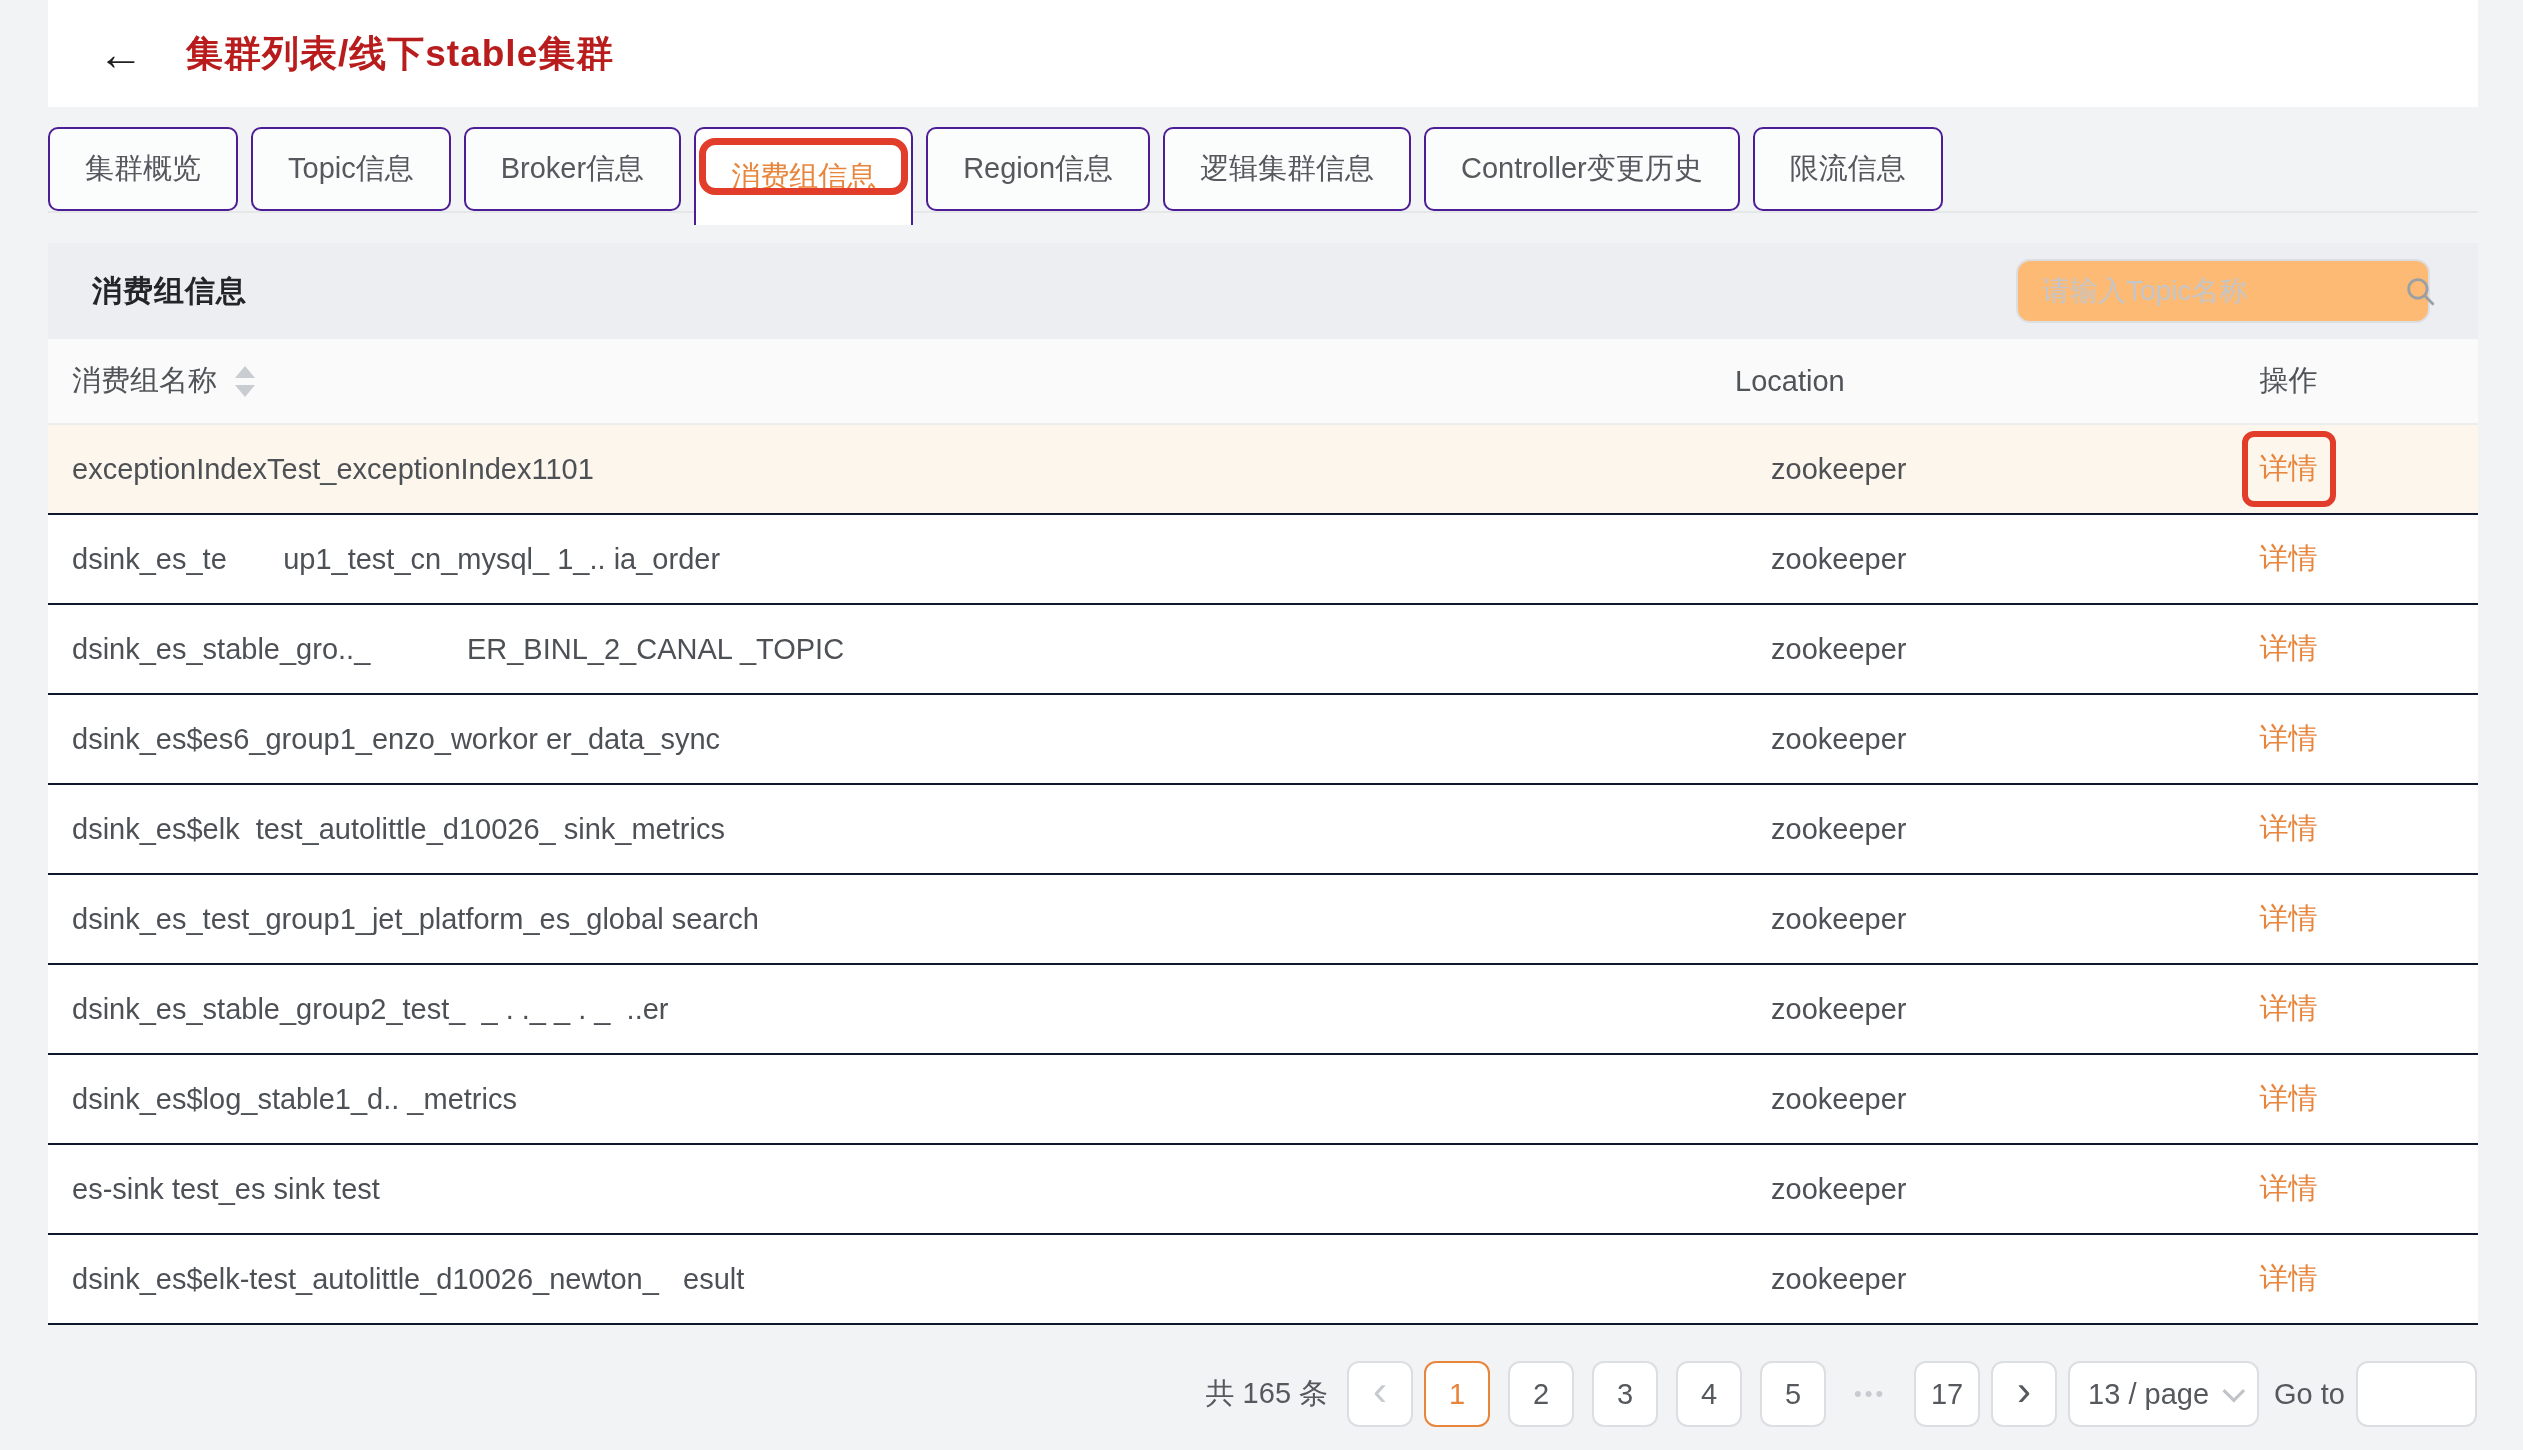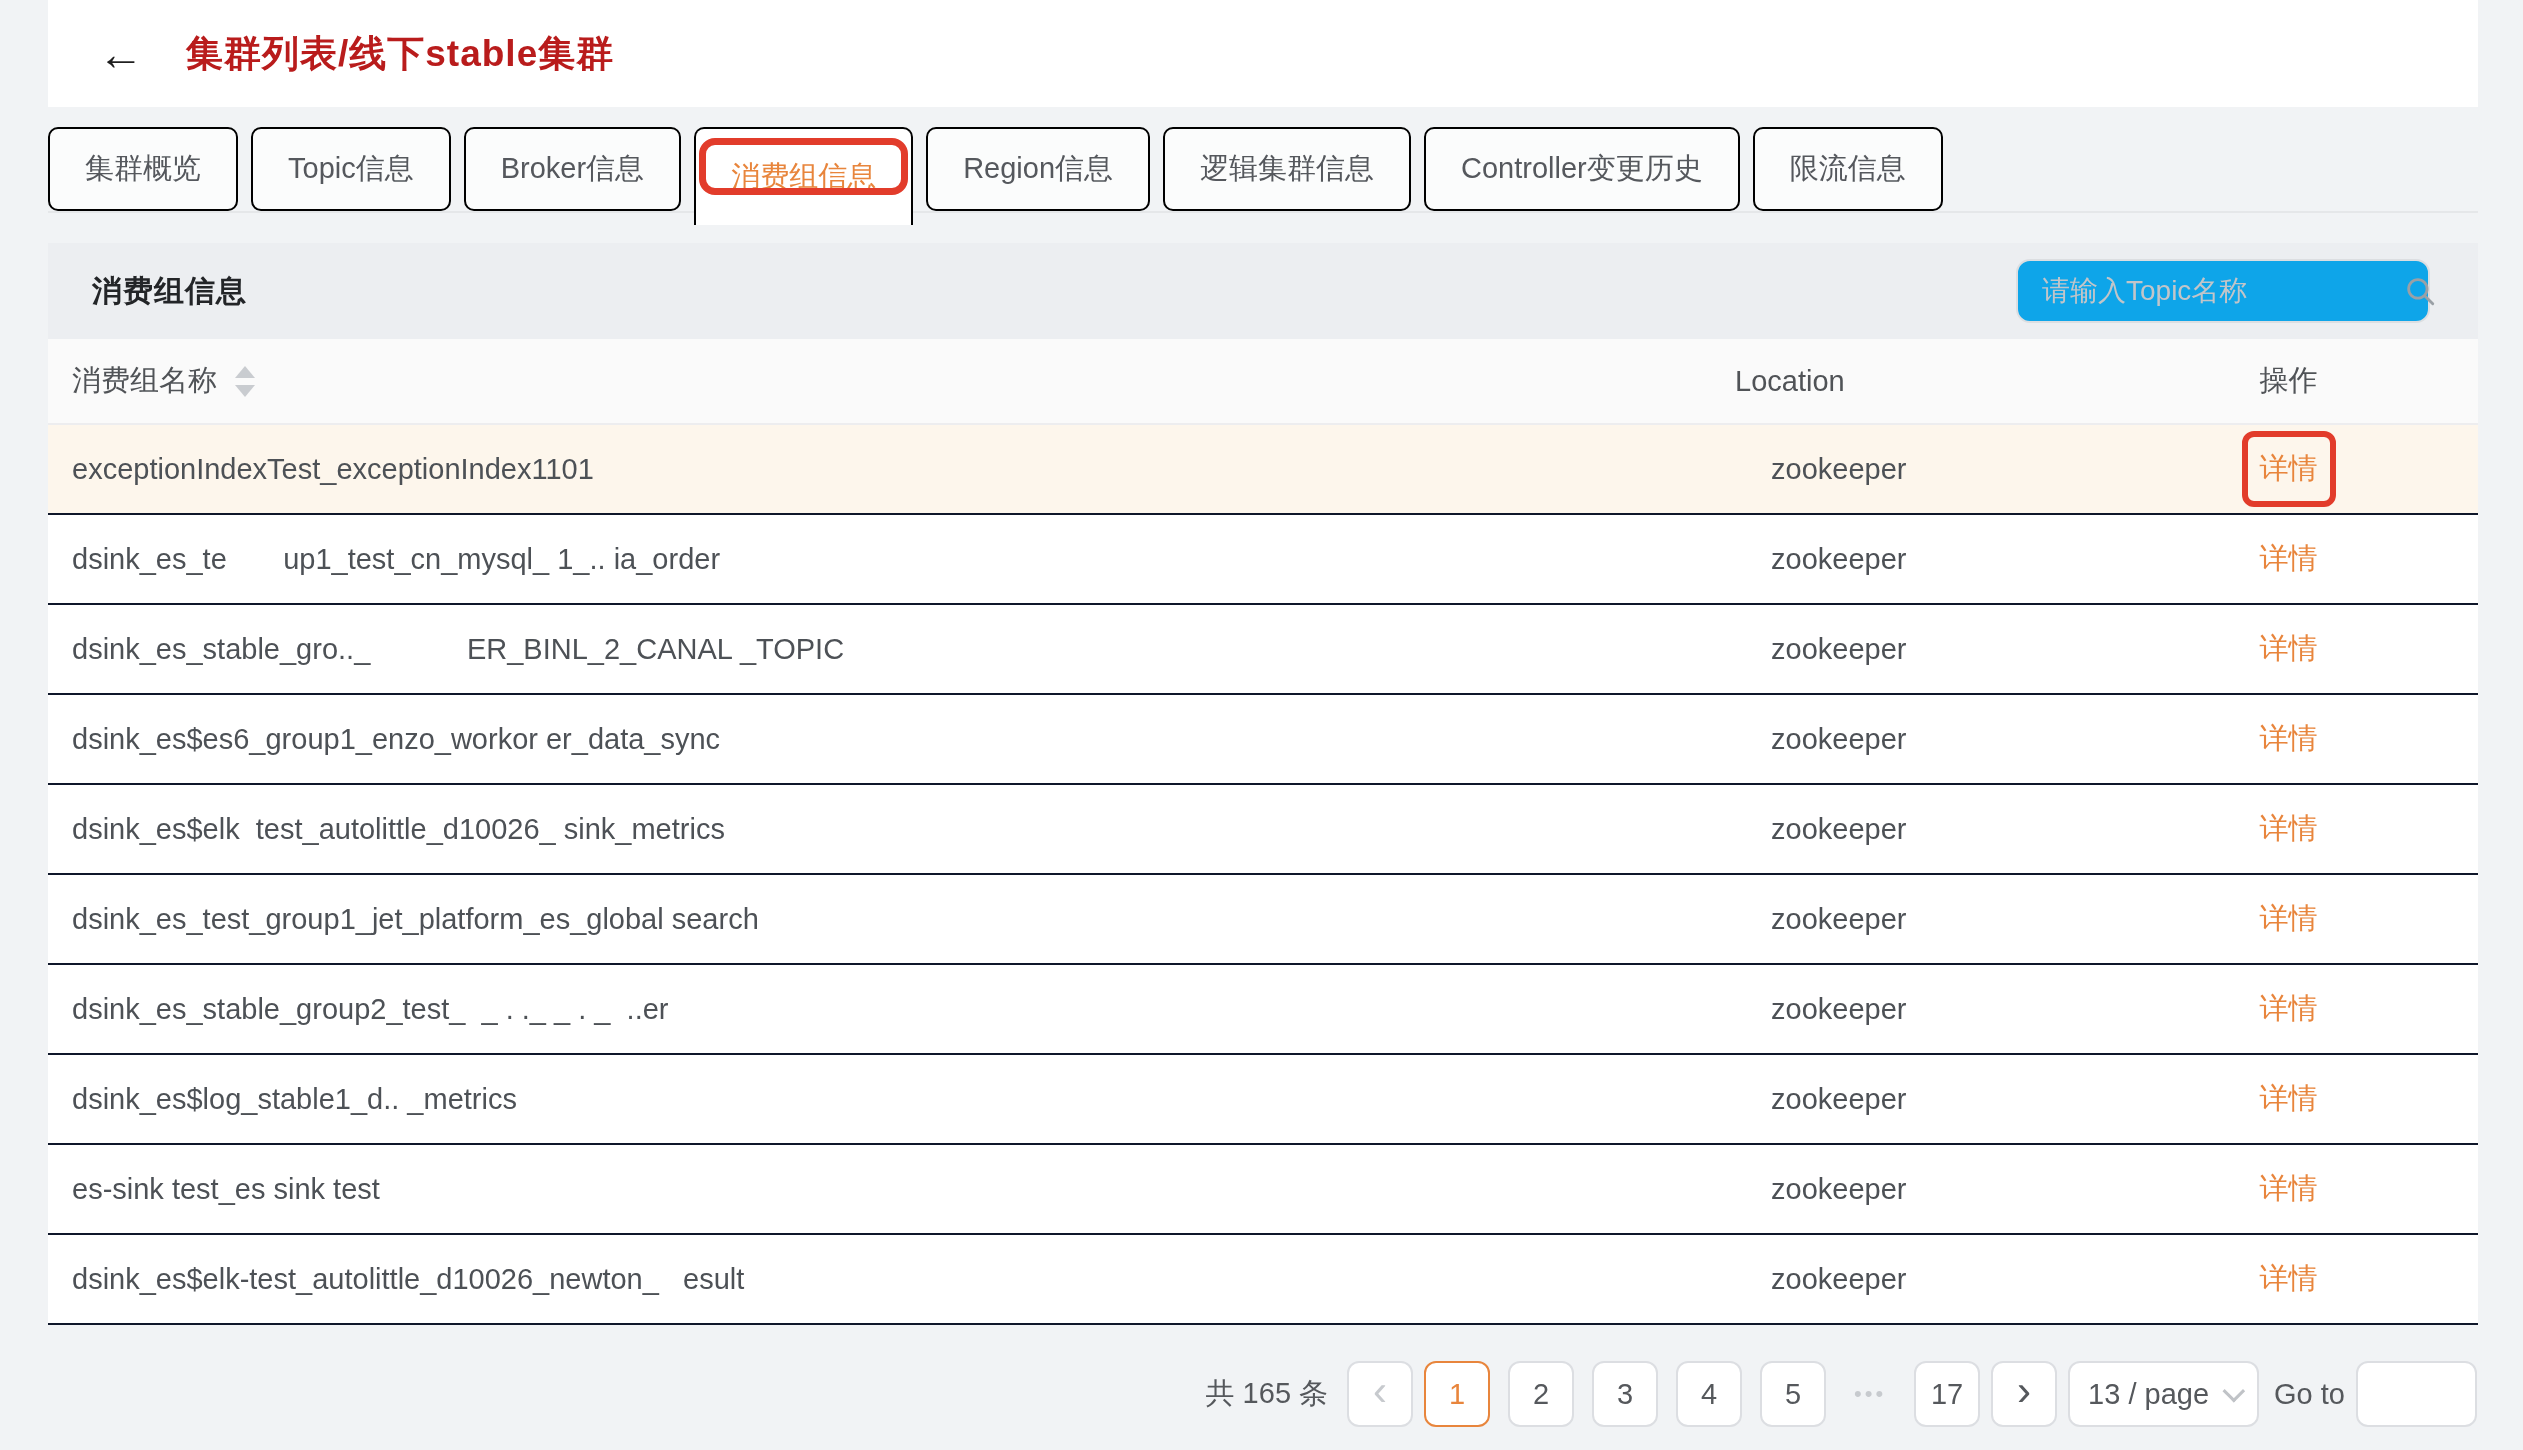--- a/index.html
+++ b/index.html
@@ -21,21 +21,21 @@
   .back { font-size: 46px; color: #1f1f1f; cursor: pointer; line-height: 1; }
   .title { font-size: 37px; font-weight: 700; color: #b91c1c; margin-left: 42px; letter-spacing: 1px; }
 
   
   .tabs {
     position: absolute; left: 48px; top: 127px; width: 2430px; height: 86px;
     display: flex; gap: 13px; border-bottom: 2px solid #e5e7e9;
   }
   .tab {
     position: relative; height: 84px; padding: 0 35px; background: #fbfcfc;
-    border: 2px solid #000000; border-radius: 10px;
+    border: 2px solid #4c1d95; border-radius: 10px;
     display: flex; align-items: center; font-size: 29px; color: #55585d;
     cursor: pointer; white-space: nowrap; z-index: 1;
   }
   .tab.active {
     background: #ffffff; color: var(--accent); height: 98px;
     border-bottom: none; border-radius: 10px 10px 0 0; z-index: 2;
   }
   .tab-ring {
     position: absolute; left: 3px; right: 3px; top: 9px; bottom: 16px;
     border: 7px solid var(--annotation); border-radius: 16px; display: none;
@@ -45,21 +45,21 @@
   .tab.annotated .tab-ring { display: block; }
 
   
   .panel { position: absolute; left: 48px; top: 243px; width: 2430px; }
   .panel-head {
     height: 96px; background: #eceef1; display: flex; align-items: center;
     justify-content: space-between; padding: 0 48px 0 44px;
   }
   .panel-title { font-size: 30px; font-weight: 700; color: #232528; letter-spacing: 1px; }
   .search {
-    width: 414px; height: 64px; background: #0ea5e9; border: 2px solid #dcdee1;
+    width: 414px; height: 64px; background: #fdba74; border: 2px solid #dcdee1;
     border-radius: 14px; display: flex; align-items: center; padding: 0 20px 0 24px;
   }
   .search input {
     flex: 1; border: none; outline: none; background: transparent;
     font-size: 28px; color: #333; font-family: "Liberation Sans", sans-serif;
   }
   .search input::placeholder { color: #c2c5c9; }
   .search svg { flex: 0 0 auto; }
 
   

